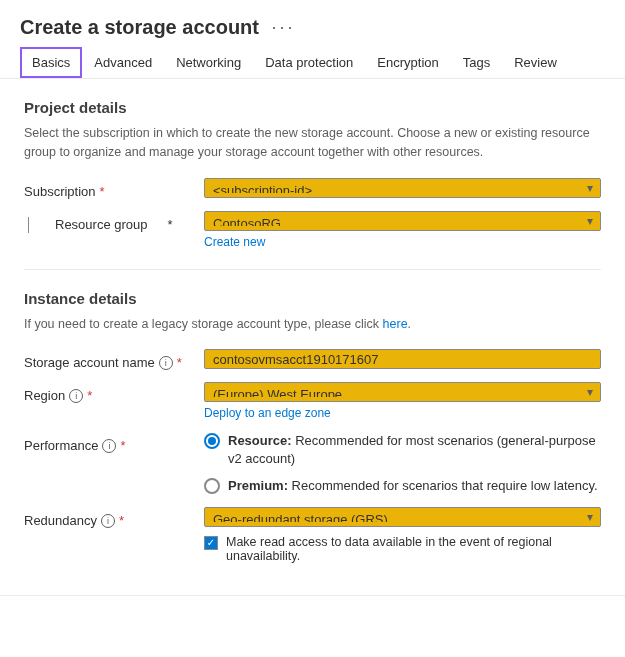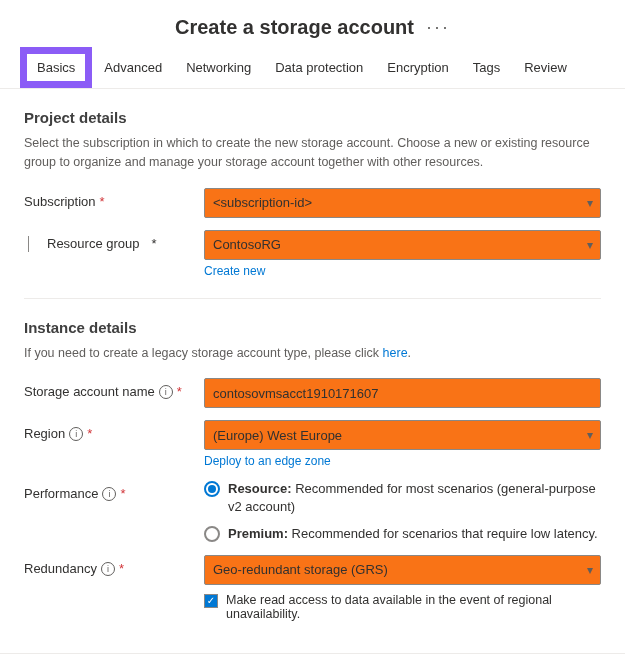--- a/index.html
+++ b/index.html
@@ -9,21 +9,20 @@
       color: #323130;
       background: #fff;
       width: 625px;
       min-height: 657px;
     }
     .page-header {
       display: flex;
       align-items: center;
       padding: 16px 20px 0 20px;
       gap: 8px;
-      justify-content: center;
     }
     .page-title {
       font-size: 20px;
       font-weight: 600;
       color: #323130;
     }
     .dots {
       font-size: 18px;
       color: #605e5c;
       margin-left: 4px;
@@ -40,21 +39,21 @@
       padding: 8px 12px;
       font-size: 13px;
       cursor: pointer;
       color: #323130;
       border: none;
       background: none;
       position: relative;
       white-space: nowrap;
     }
     .tab.active {
-      border: 7px solid #8b5cf6;
+      border: 2px solid #8b5cf6;
       padding: 6px 10px;
       font-weight: 500;
     }
     .content {
       padding: 20px 24px;
     }
     .section-title {
       font-size: 15px;
       font-weight: 600;
       color: #404040;
@@ -100,27 +99,27 @@
       border: 1px solid #605e5c;
       border-radius: 50%;
       font-style: normal;
       font-size: 9px;
     }
     .form-control-wrap {
       flex: 1;
     }
     .form-select, .form-input {
       width: 100%;
-      height: 30px;
+      height: 20px;
       border: 1px solid #8a8886;
       border-radius: 2px;
       padding: 4px 8px;
       font-size: 13px;
       color: #323130;
-      background: #f97316;
+      background: #eab308;
       outline: none;
       appearance: none;
       -webkit-appearance: none;
     }
     .select-wrapper {
       position: relative;
     }
     .select-wrapper::after {
       content: '▾';
       position: absolute;
@@ -146,21 +145,21 @@
       padding-left: 16px;
     }
     .resource-label {
       width: 164px;
       min-width: 164px;
       font-size: 13px;
       color: #323130;
       padding-top: 6px;
       display: flex;
       align-items: center;
-      gap: 12px;
+      gap: 20px;
     }
     .resource-label::before {
       content: '';
       display: inline-block;
       width: 1px;
       height: 16px;
       background: #8a8886;
       margin-right: 6px;
       margin-left: -12px;
     }

